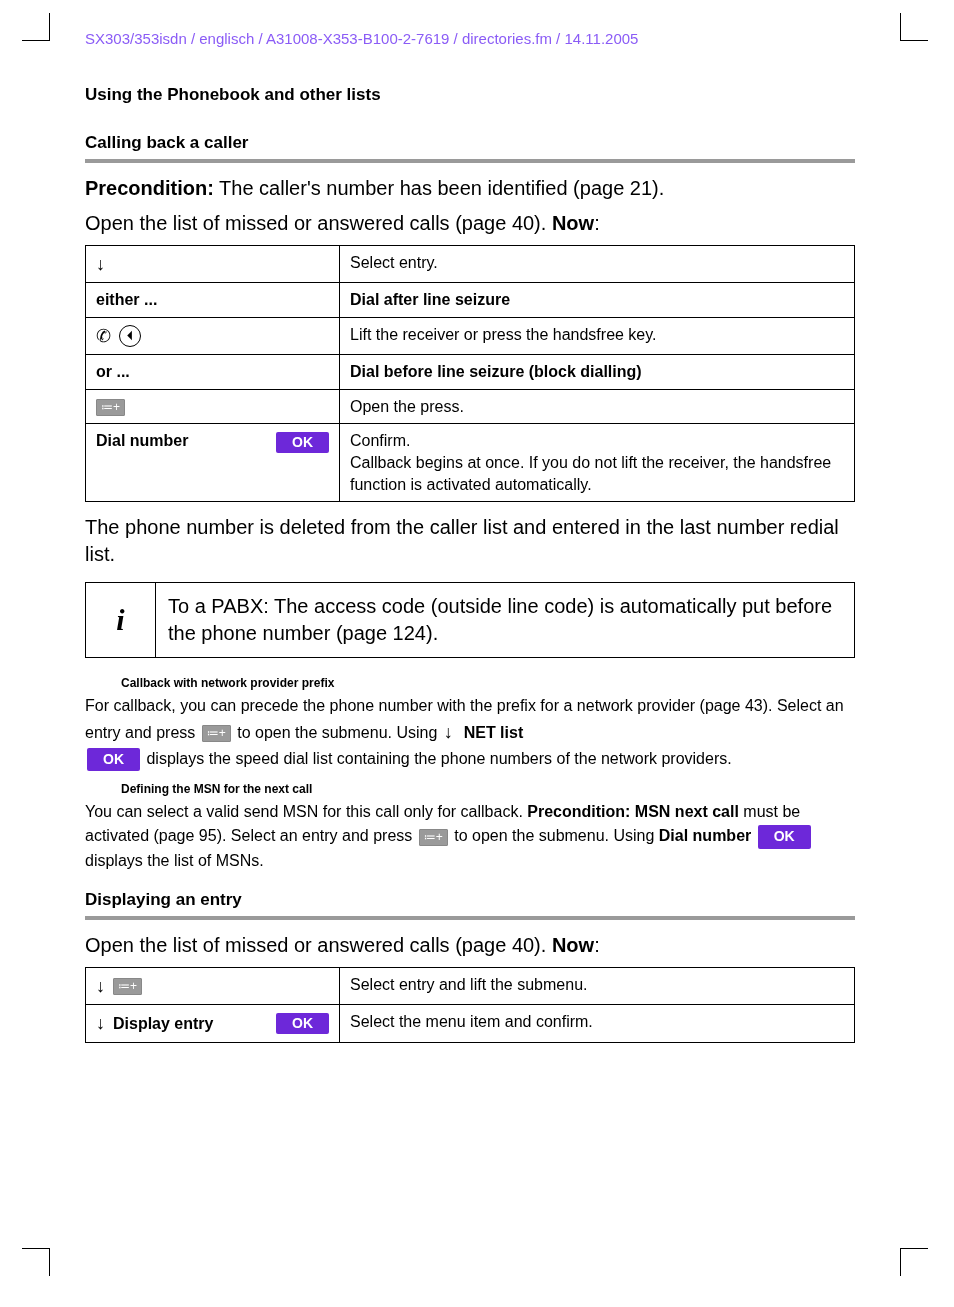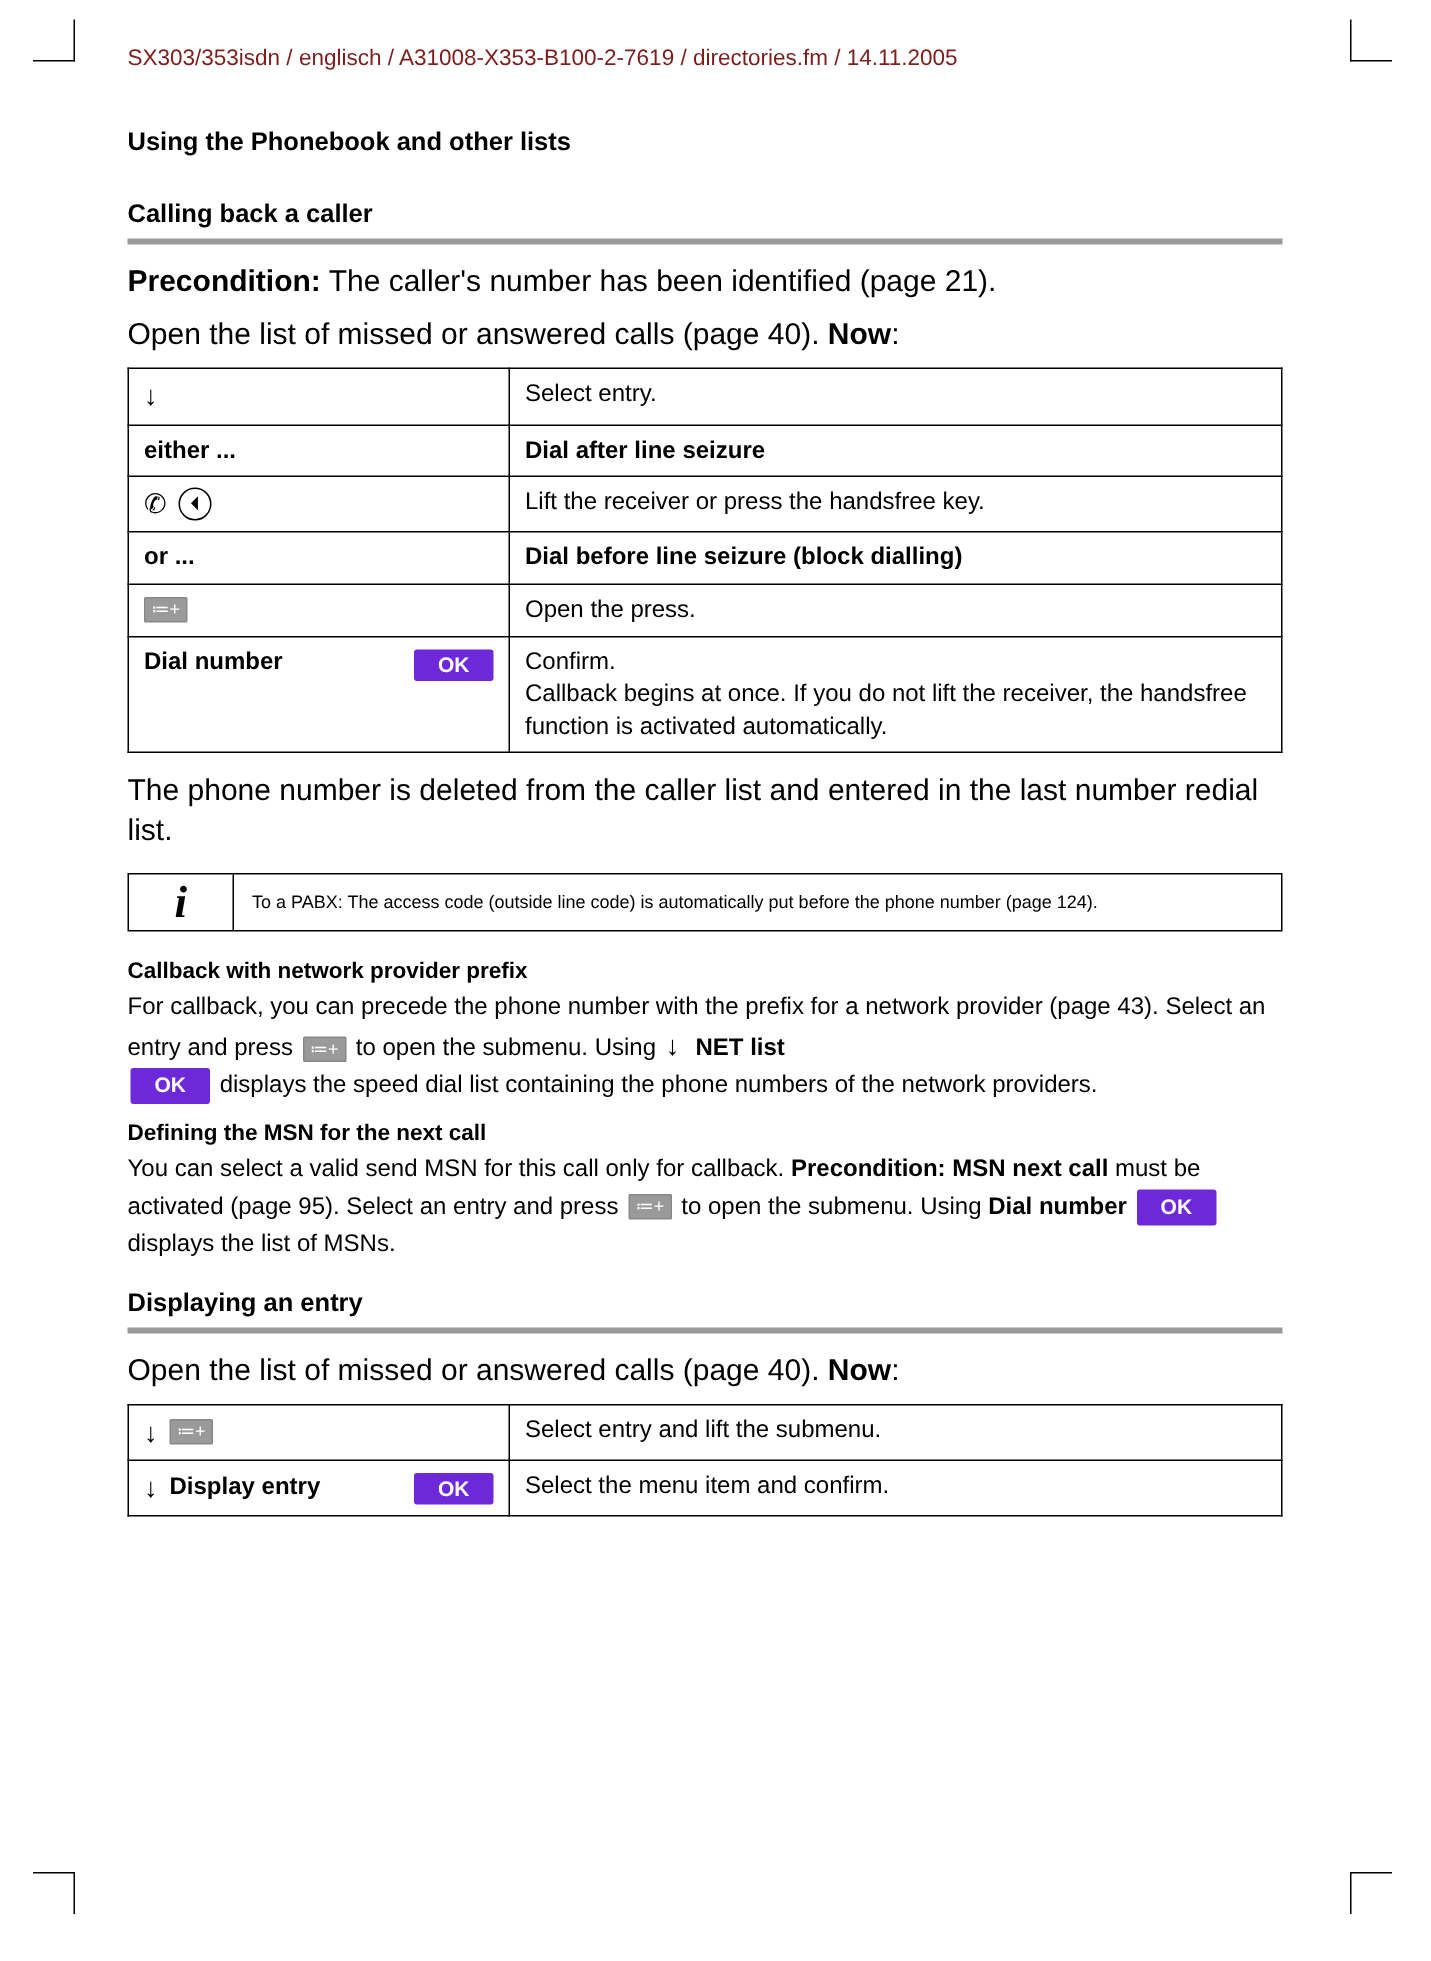--- a/index.html
+++ b/index.html
@@ -15,21 +15,21 @@
   .crop-h { width: 28px; height: 1px; }
   .crop-v { width: 1px; height: 28px; }
   .page {
     position: absolute;
     left: 85px;
     top: 30px;
     width: 770px;
   }
   .header-path {
     font-size: 15px;
-    color: #7f1d1d;
+    color: #8b5cf6;
     margin-bottom: 38px;
   }
   .section-title {
     font-weight: bold;
     font-size: 17px;
     margin-bottom: 28px;
   }
   .subsection {
     font-weight: bold;
     font-size: 17px;
@@ -108,28 +108,29 @@
     align-items: center;
     justify-content: center;
     font-family: Georgia, 'Times New Roman', serif;
     font-style: italic;
     font-weight: bold;
     font-size: 30px;
   }
   .info-box .tcell {
     flex: 1;
     padding: 10px 12px;
+    font-size: 20px;
+    line-height: 1.35;
+  }
+  .para-heading {
+    font-weight: bold;
     font-size: 12px;
-    line-height: 1.35;
-  }
-  .para-heading {
-    font-weight: bold;
-    font-size: 15px;
     margin-top: 10px;
     margin-bottom: 4px;
+    margin-left: 36px;
   }
   .flow {
     font-size: 16px;
     line-height: 1.55;
     margin-bottom: 8px;
   }
   .flow .menu-icon, .flow .ok-badge, .flow .down-arrow { margin: 0 2px; }
   .page-num {
     position: absolute;
     right: 0;

